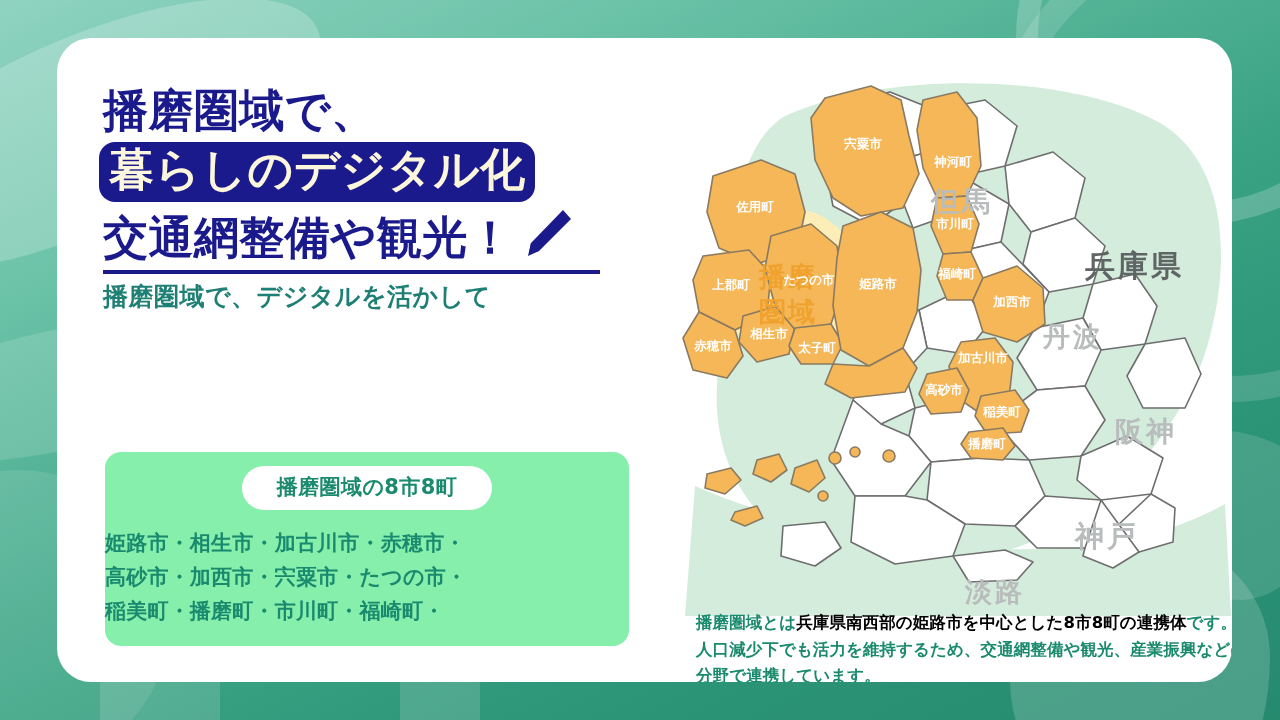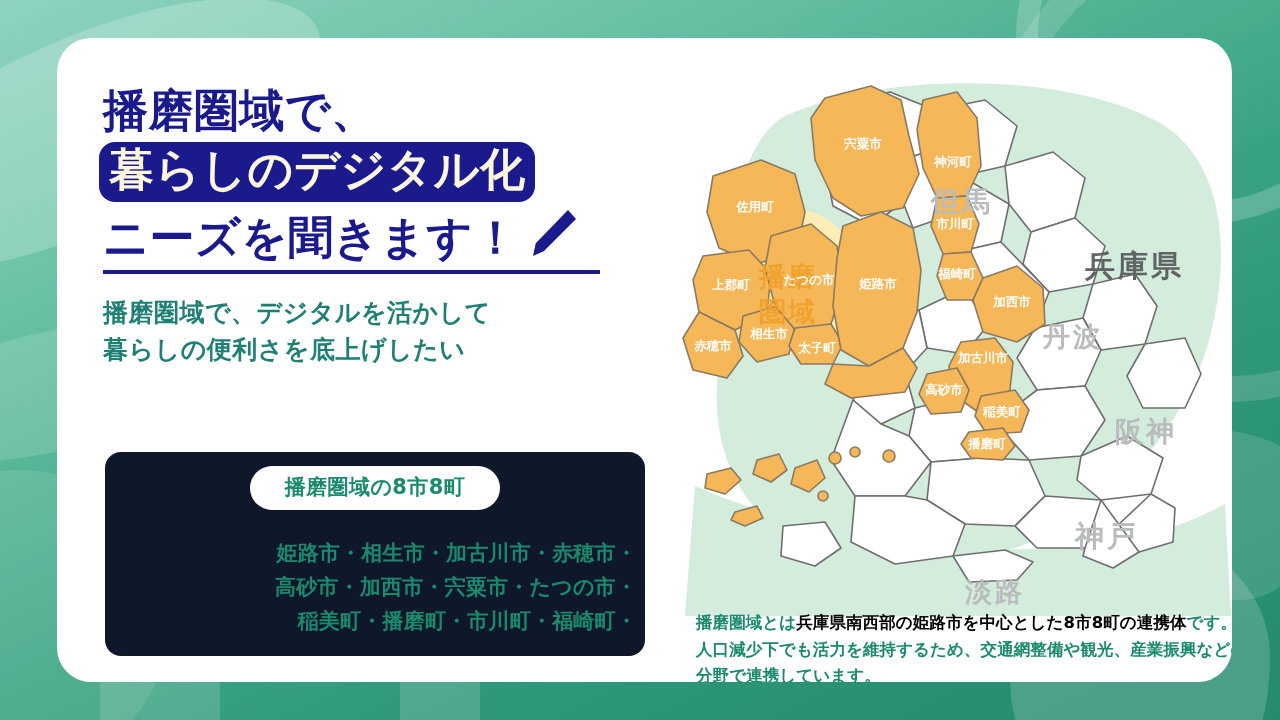--- a/index.html
+++ b/index.html
@@ -39,30 +39,30 @@
   .left{position:absolute;left:46px;top:48px;width:560px;}
 
   .h-line{font-weight:700;color:#1a1a8c;letter-spacing:.01em;line-height:1.12;
           font-size:45px;white-space:nowrap;}
   .h-line.hl{display:inline-block;background:#1a1a8c;color:#fbf6dc;
              padding:3px 10px 6px 10px;margin:6px 0 4px -4px;border-radius:16px;}
   .h3row{position:relative;display:flex;align-items:flex-end;}
   .pen{position:relative;width:54px;height:60px;margin-left:6px;margin-bottom:-2px;flex:none;}
   .underline{margin-top:6px;width:497px;height:4px;background:#1a1a8c;}
 
-  .subtitle{margin-top:20px;color:#1e7f74;font-weight:700;font-size:25px;
+  .subtitle{margin-top:4px;color:#1e7f74;font-weight:700;font-size:25px;
             line-height:1.5;letter-spacing:.02em;}
 
   
   .greenbox{position:absolute;left:48px;top:414px;width:524px;
-            background:#0f172a;border-radius:16px;padding:14px 8px 18px;}
+            background:#86efac;border-radius:16px;padding:14px 0 18px;}
   .pill{display:block;margin:0 auto;width:250px;background:#ffffff;border-radius:22px;
         text-align:center;color:#1a8a6e;font-weight:700;font-size:21px;
         padding:7px 0 9px;letter-spacing:.02em;}
-  .citylist{margin-top:26px;text-align:right;color:#1a8a6e;font-weight:700;
+  .citylist{margin-top:16px;text-align:left;color:#1a8a6e;font-weight:700;
             font-size:21px;line-height:1.62;letter-spacing:.01em;}
 
   
   .maparea{position:absolute;left:608px;top:18px;width:567px;height:560px;}
   .mapsvg{position:absolute;left:0;top:0;}
 
   .note{position:absolute;left:639px;top:572px;width:556px;
         font-size:16.5px;line-height:1.62;color:#1a8a6e;font-weight:700;letter-spacing:.005em;}
   .note .hi{color:#000000;}
 </style>
@@ -82,35 +82,34 @@
   <div class="blob b3"></div>
   <div class="blob b4"></div>
   <div class="blob b5"></div>
 
   <div class="card">
 
     <div class="left">
       <div class="h-line">播磨圏域で、</div>
       <div class="h-line hl">暮らしのデジタル化</div>
       <div class="h3row">
-        <div class="h-line">ニーズを聞きます！</div>
+        <div class="h-line">交通網整備や観光！</div>
         <div class="pen">
           <svg width="54" height="60" viewBox="0 0 54 60">
             <g fill="#1a1a8c">
               <path d="M44 4 L52 13 L20 45 L10 47 L12 37 Z"></path>
               <path d="M12 37 L20 45 L9 50 Z"></path>
             </g>
           </svg>
         </div>
       </div>
       <div class="underline"></div>
 
       <div class="subtitle">
         <div>播磨圏域で、デジタルを活かして</div>
-        <div>暮らしの便利さを底上げしたい</div>
       </div>
     </div>
 
     <div class="greenbox">
       <div class="pill">播磨圏域の8市8町</div>
       <div class="citylist">
         <div>姫路市・相生市・加古川市・赤穂市・</div>
         <div>高砂市・加西市・宍粟市・たつの市・</div>
         <div>稲美町・播磨町・市川町・福崎町・</div>
       </div>

